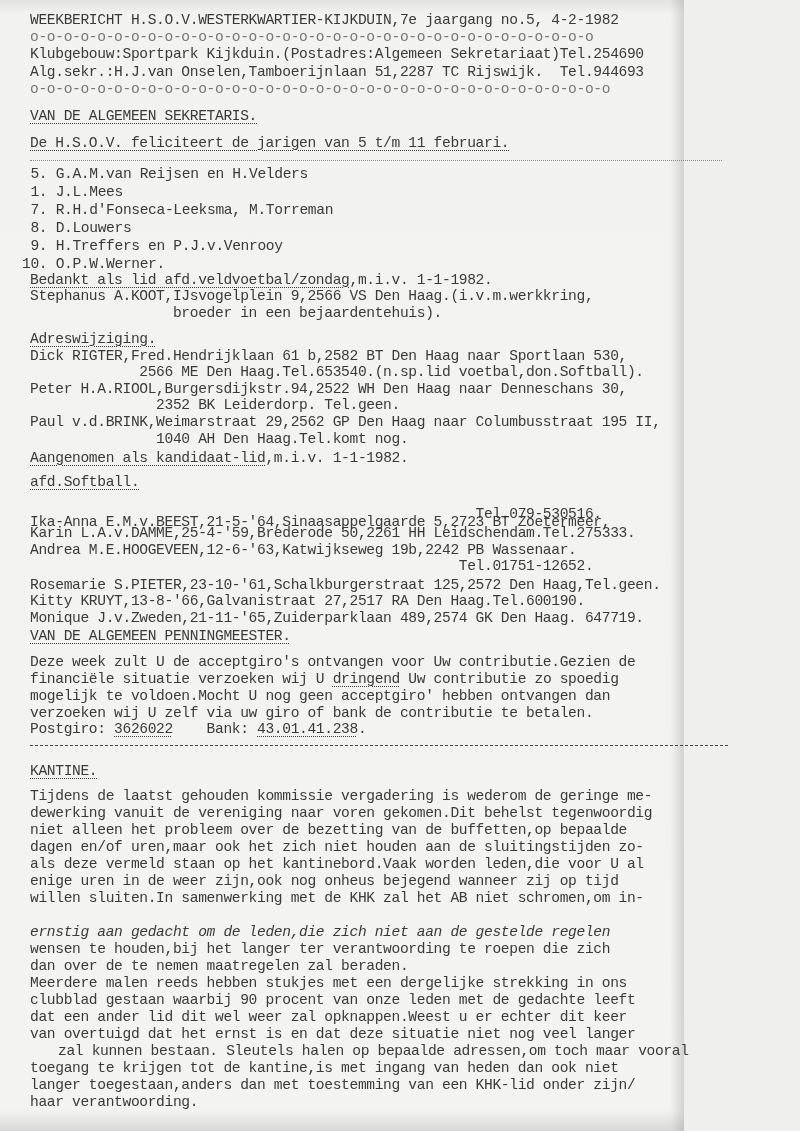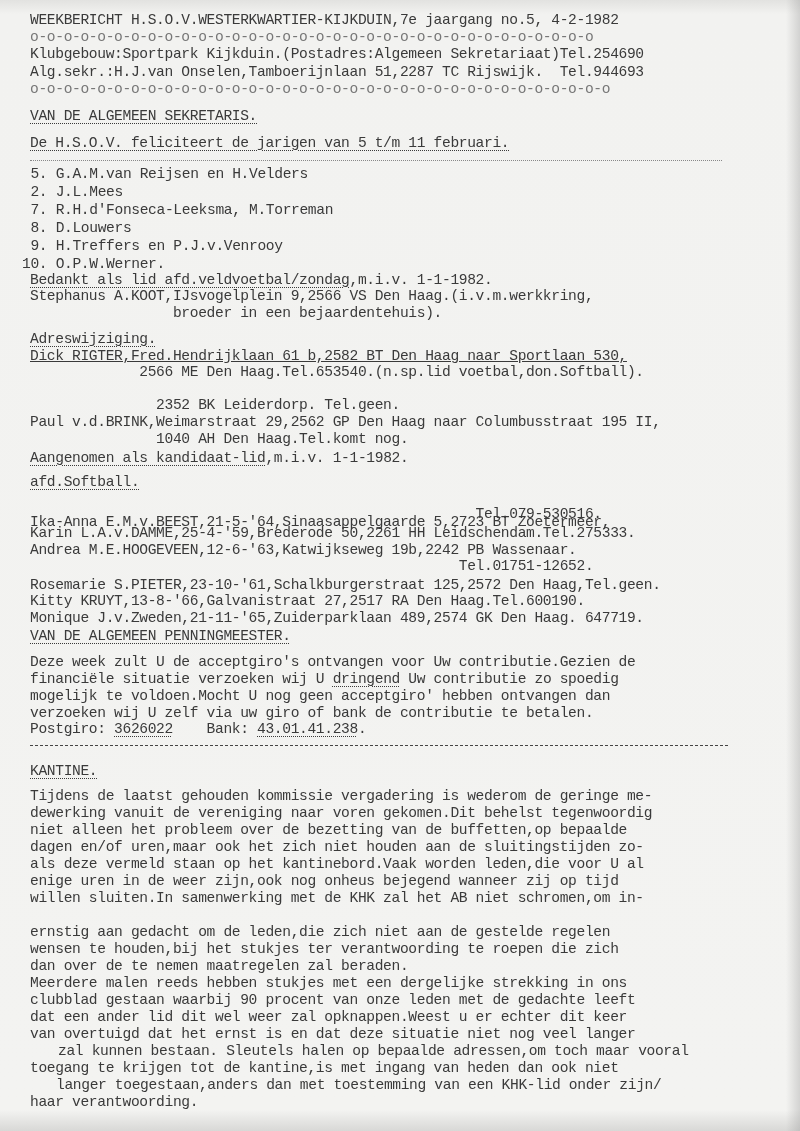--- a/index.html
+++ b/index.html
@@ -4,21 +4,21 @@
 <style>
   html, body { margin: 0; padding: 0; }
   body {
     width: 800px; height: 1131px; overflow: hidden;
     background: #efefed;
     font-family: "Liberation Mono", "DejaVu Sans Mono", monospace;
     color: #3a3a3a;
     position: relative;
   }
   .page {
-    position: absolute; left: 0; top: 0; width: 800px; height: 1131px;
+    position: absolute; left: 0; top: 0; width: 684px; height: 1131px;
     background: linear-gradient(180deg, #e2e2e0 0px, #f2f2f0 14px, #f3f3f1 1110px, #d8d8d6 1131px);
   }
   .edge-right {
     position: absolute; right: 0; top: 0; width: 14px; height: 1131px;
     background: linear-gradient(90deg, rgba(0,0,0,0) 0%, rgba(150,150,150,0.35) 100%);
   }
   .line {
     position: absolute; left: 30px;
     font-size: 14.6px; line-height: 16px; white-space: pre;
     letter-spacing: -0.35px;
@@ -40,33 +40,34 @@
   <div class="line faint" style="top:29px;">o-o-o-o-o-o-o-o-o-o-o-o-o-o-o-o-o-o-o-o-o-o-o-o-o-o-o-o-o-o-o-o-o-o</div>
   <div class="line" style="top:46px;">Klubgebouw:Sportpark Kijkduin.(Postadres:Algemeen Sekretariaat)Tel.254690</div>
   <div class="line" style="top:64px;">Alg.sekr.:H.J.van Onselen,Tamboerijnlaan 51,2287 TC Rijswijk.  Tel.944693</div>
   <div class="line faint" style="top:81px;">o-o-o-o-o-o-o-o-o-o-o-o-o-o-o-o-o-o-o-o-o-o-o-o-o-o-o-o-o-o-o-o-o-o-o</div>
 
   <div class="line u" style="top:108px;">VAN DE ALGEMEEN SEKRETARIS.</div>
   <div class="line u" style="top:135px;">De H.S.O.V. feliciteert de jarigen van 5 t/m 11 februari.</div>
   <div class="rule" style="top:160px; width:692px; border-top:1px dotted #888;"></div>
 
   <div class="line" style="top:166px; left:22px;"> 5. G.A.M.van Reijsen en H.Velders</div>
-  <div class="line" style="top:184px; left:22px;"> 2. J.L.Mees</div>
+  <div class="line" style="top:184px; left:22px;"> 1. J.L.Mees</div>
   <div class="line" style="top:202px; left:22px;"> 7. R.H.d'Fonseca-Leeksma, M.Torreman</div>
   <div class="line" style="top:220px; left:22px;"> 8. D.Louwers</div>
   <div class="line" style="top:238px; left:22px;"> 9. H.Treffers en P.J.v.Venrooy</div>
   <div class="line" style="top:256px; left:22px;">10. O.P.W.Werner.</div>
 
   <div class="line" style="top:272px;"><span class="u">Bedankt als lid afd.veldvoetbal/zondag</span><span>,m.i.v. 1-1-1982.</span></div>
   <div class="line" style="top:288px;">Stephanus A.KOOT,IJsvogelplein 9,2566 VS Den Haag.(i.v.m.werkkring,</div>
   <div class="line" style="top:305px;">                 broeder in een bejaardentehuis).</div>
 
   <div class="line u" style="top:331px;">Adreswijziging.</div>
-  <div class="line" style="top:348px;text-decoration:underline;">Dick RIGTER,Fred.Hendrijklaan 61 b,2582 BT Den Haag naar Sportlaan 530,</div>
+  <div class="line" style="top:348px;">Dick RIGTER,Fred.Hendrijklaan 61 b,2582 BT Den Haag naar Sportlaan 530,</div>
   <div class="line" style="top:364px;">             2566 ME Den Haag.Tel.653540.(n.sp.lid voetbal,don.Softball).</div>
+  <div class="line" style="top:381px;">Peter H.A.RIOOL,Burgersdijkstr.94,2522 WH Den Haag naar Denneschans 30,</div>
   <div class="line" style="top:397px;">               2352 BK Leiderdorp. Tel.geen.</div>
   <div class="line" style="top:414px;">Paul v.d.BRINK,Weimarstraat 29,2562 GP Den Haag naar Columbusstraat 195 II,</div>
   <div class="line" style="top:431px;">               1040 AH Den Haag.Tel.komt nog.</div>
 
   <div class="line" style="top:450px;"><span class="u">Aangenomen als kandidaat-lid</span><span>,m.i.v. 1-1-1982.</span></div>
   <div class="line u" style="top:474px;">afd.Softball.</div>
   <div class="line" style="top:490px;margin-top:24px;">Ika-Anna E.M.v.BEEST,21-5-'64,Sinaasappelgaarde 5,2723 BT Zoetermeer,</div>
   <div class="line" style="top:506px;">                                                     Tel.079-530516.</div>
   <div class="line" style="top:525px;">Karin L.A.v.DAMME,25-4-'59,Brederode 50,2261 HH Leidschendam.Tel.275333.</div>
   <div class="line" style="top:542px;">Andrea M.E.HOOGEVEEN,12-6-'63,Katwijkseweg 19b,2242 PB Wassenaar.</div>
@@ -85,24 +86,24 @@
   <div class="rule" style="top:745px; width:698px;"></div>
 
   <div class="line u" style="top:763px;">KANTINE.</div>
   <div class="line" style="top:788px;">Tijdens de laatst gehouden kommissie vergadering is wederom de geringe me-</div>
   <div class="line" style="top:805px;">dewerking vanuit de vereniging naar voren gekomen.Dit behelst tegenwoordig</div>
   <div class="line" style="top:822px;">niet alleen het probleem over de bezetting van de buffetten,op bepaalde</div>
   <div class="line" style="top:839px;">dagen en/of uren,maar ook het zich niet houden aan de sluitingstijden zo-</div>
   <div class="line" style="top:856px;">als deze vermeld staan op het kantinebord.Vaak worden leden,die voor U al</div>
   <div class="line" style="top:873px;">enige uren in de weer zijn,ook nog onheus bejegend wanneer zij op tijd</div>
   <div class="line" style="top:890px;">willen sluiten.In samenwerking met de KHK zal het AB niet schromen,om in-</div>
-  <div class="line" style="top:924px;">ernstig aan gedacht om de leden,die zich niet aan de gestelde regelen</div>
-  <div class="line" style="top:941px;">wensen te houden,bij het stukjes ter verantwoording te roepen die zich</div>
+  <div class="line" style="top:924px;font-style:italic;">ernstig aan gedacht om de leden,die zich niet aan de gestelde regelen</div>
+  <div class="line" style="top:941px;">wensen te houden,bij het langer ter verantwoording te roepen die zich</div>
   <div class="line" style="top:958px;">dan over de te nemen maatregelen zal beraden.</div>
   <div class="line" style="top:975px;">Meerdere malen reeds hebben stukjes met een dergelijke strekking in ons</div>
   <div class="line" style="top:992px;">clubblad gestaan waarbij 90 procent van onze leden met de gedachte leeft</div>
   <div class="line" style="top:1009px;">dat een ander lid dit wel weer zal opknappen.Weest u er echter dit keer</div>
   <div class="line" style="top:1026px;">van overtuigd dat het ernst is en dat deze situatie niet nog veel langer</div>
   <div class="line" style="top:1043px;margin-left:28px;">zal kunnen bestaan. Sleutels halen op bepaalde adressen,om toch maar vooral</div>
   <div class="line" style="top:1060px;">toegang te krijgen tot de kantine,is met ingang van heden dan ook niet</div>
-  <div class="line" style="top:1077px;margin-left:26px;">langer toegestaan,anders dan met toestemming van een KHK-lid onder zijn/</div>
+  <div class="line" style="top:1077px;">langer toegestaan,anders dan met toestemming van een KHK-lid onder zijn/</div>
   <div class="line" style="top:1094px;">haar verantwoording.</div>
 </div>
 
 </body></html>

